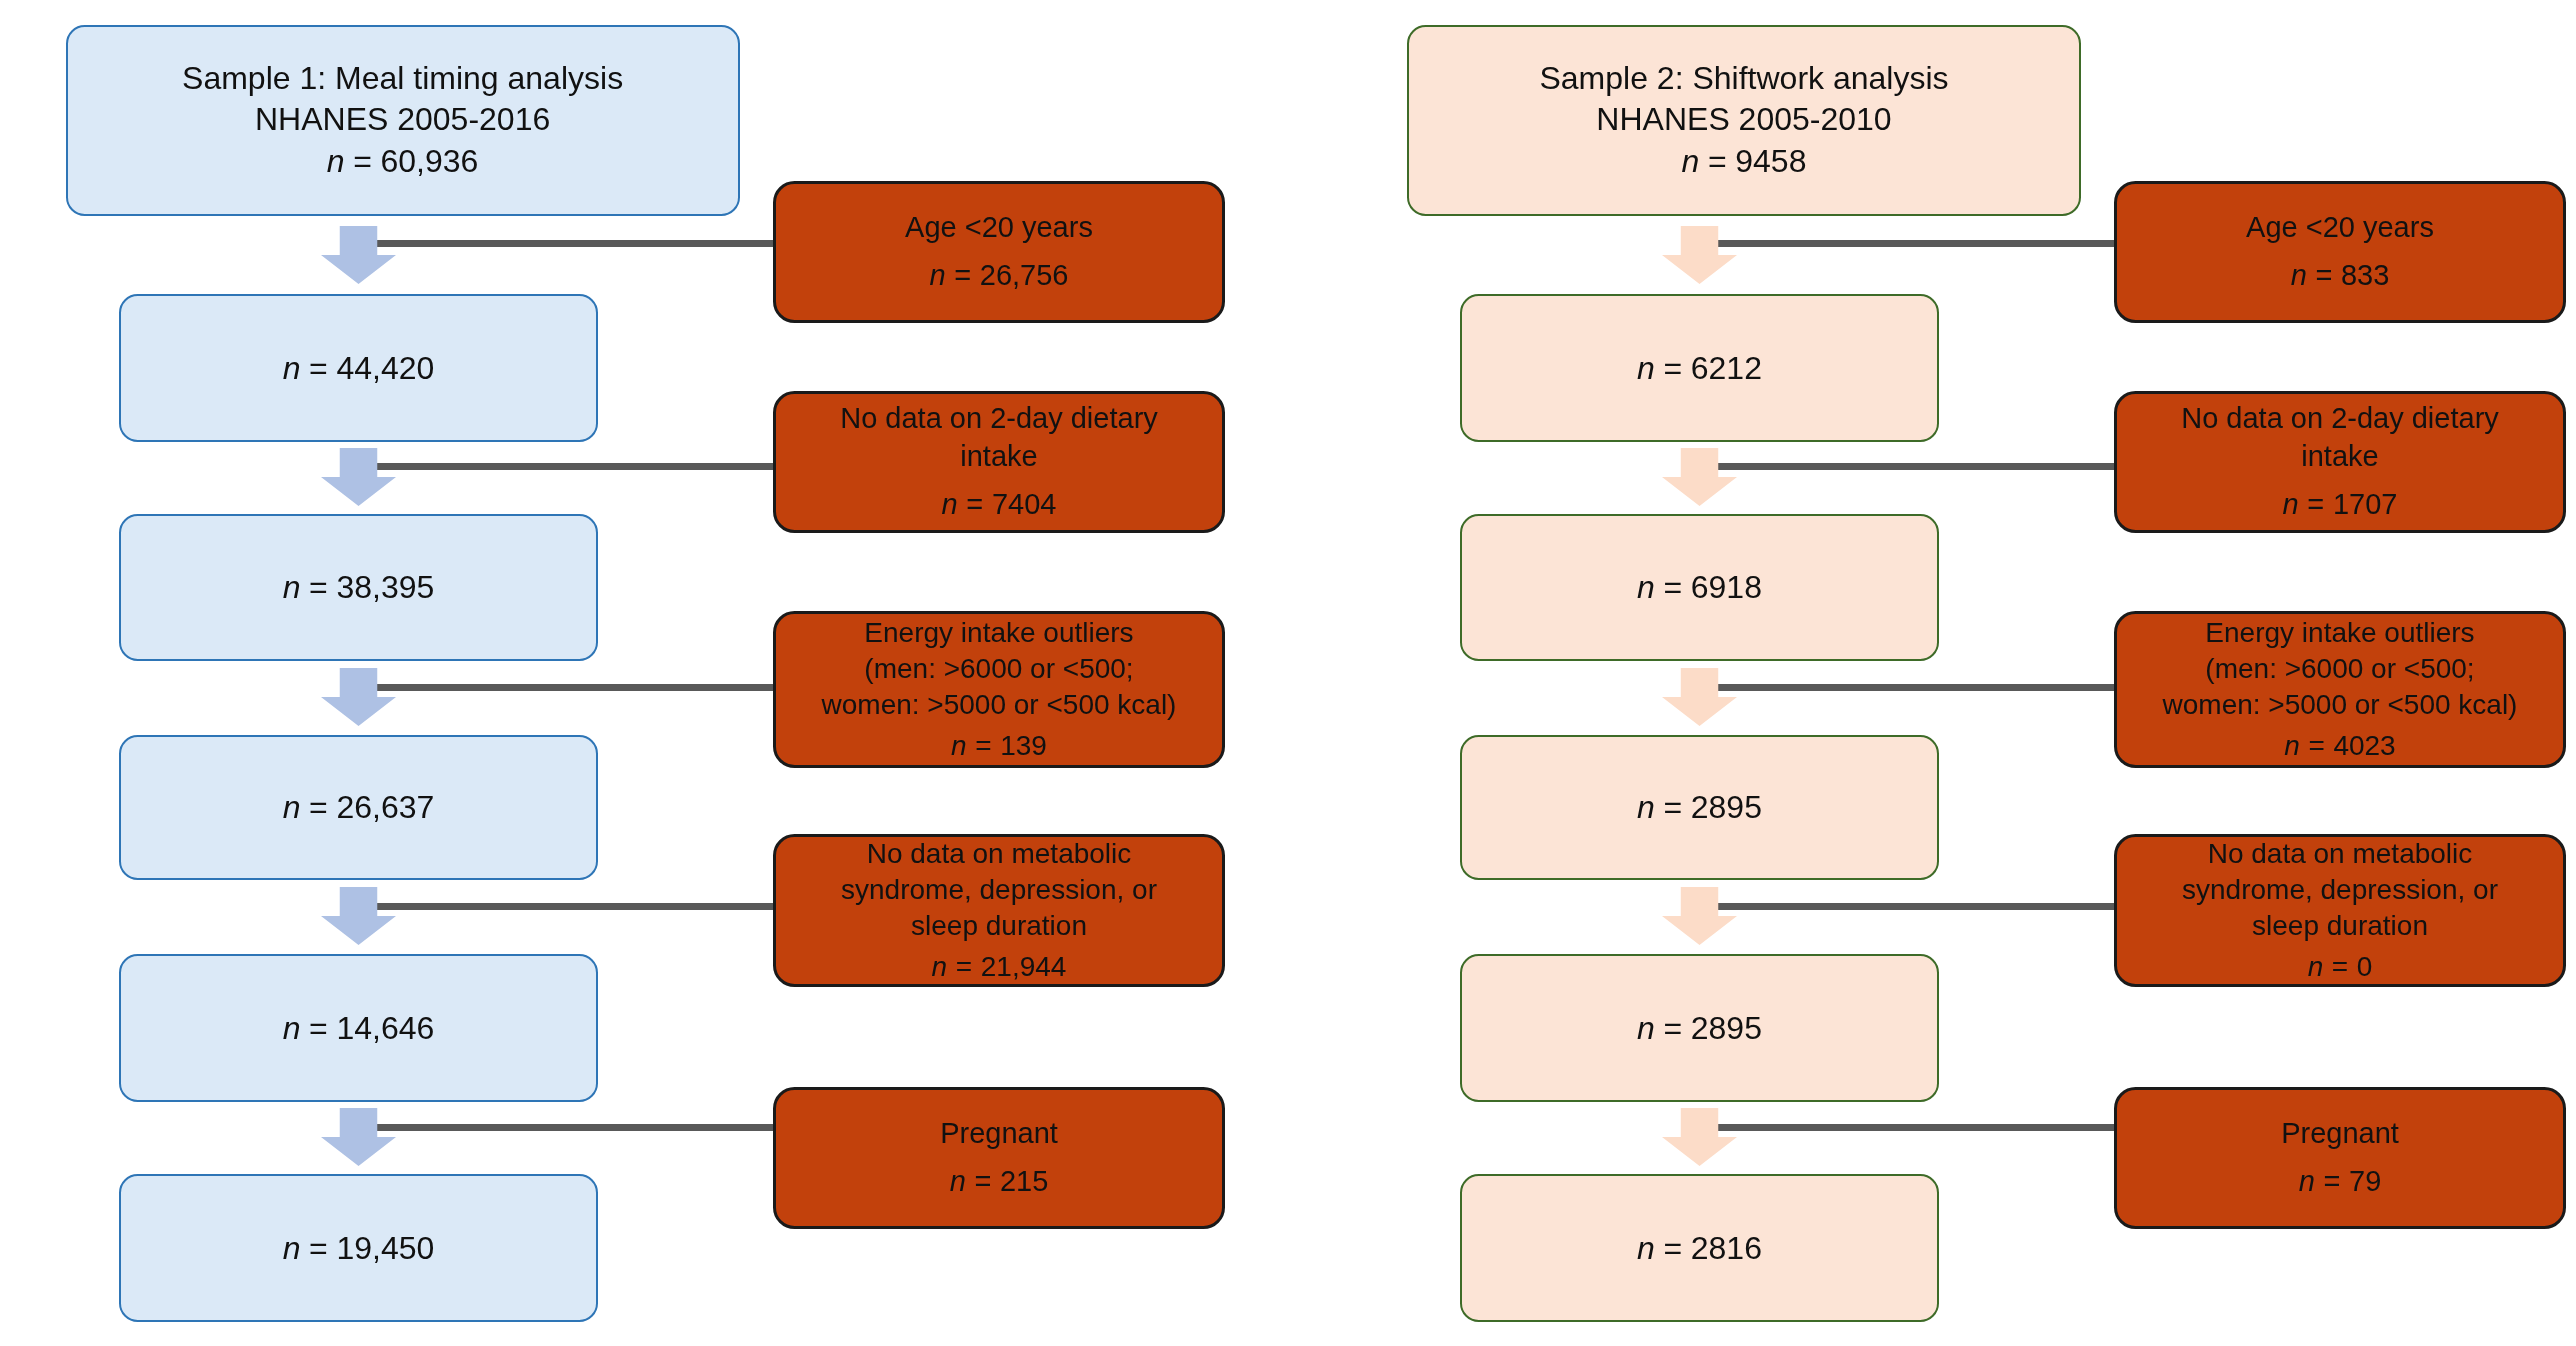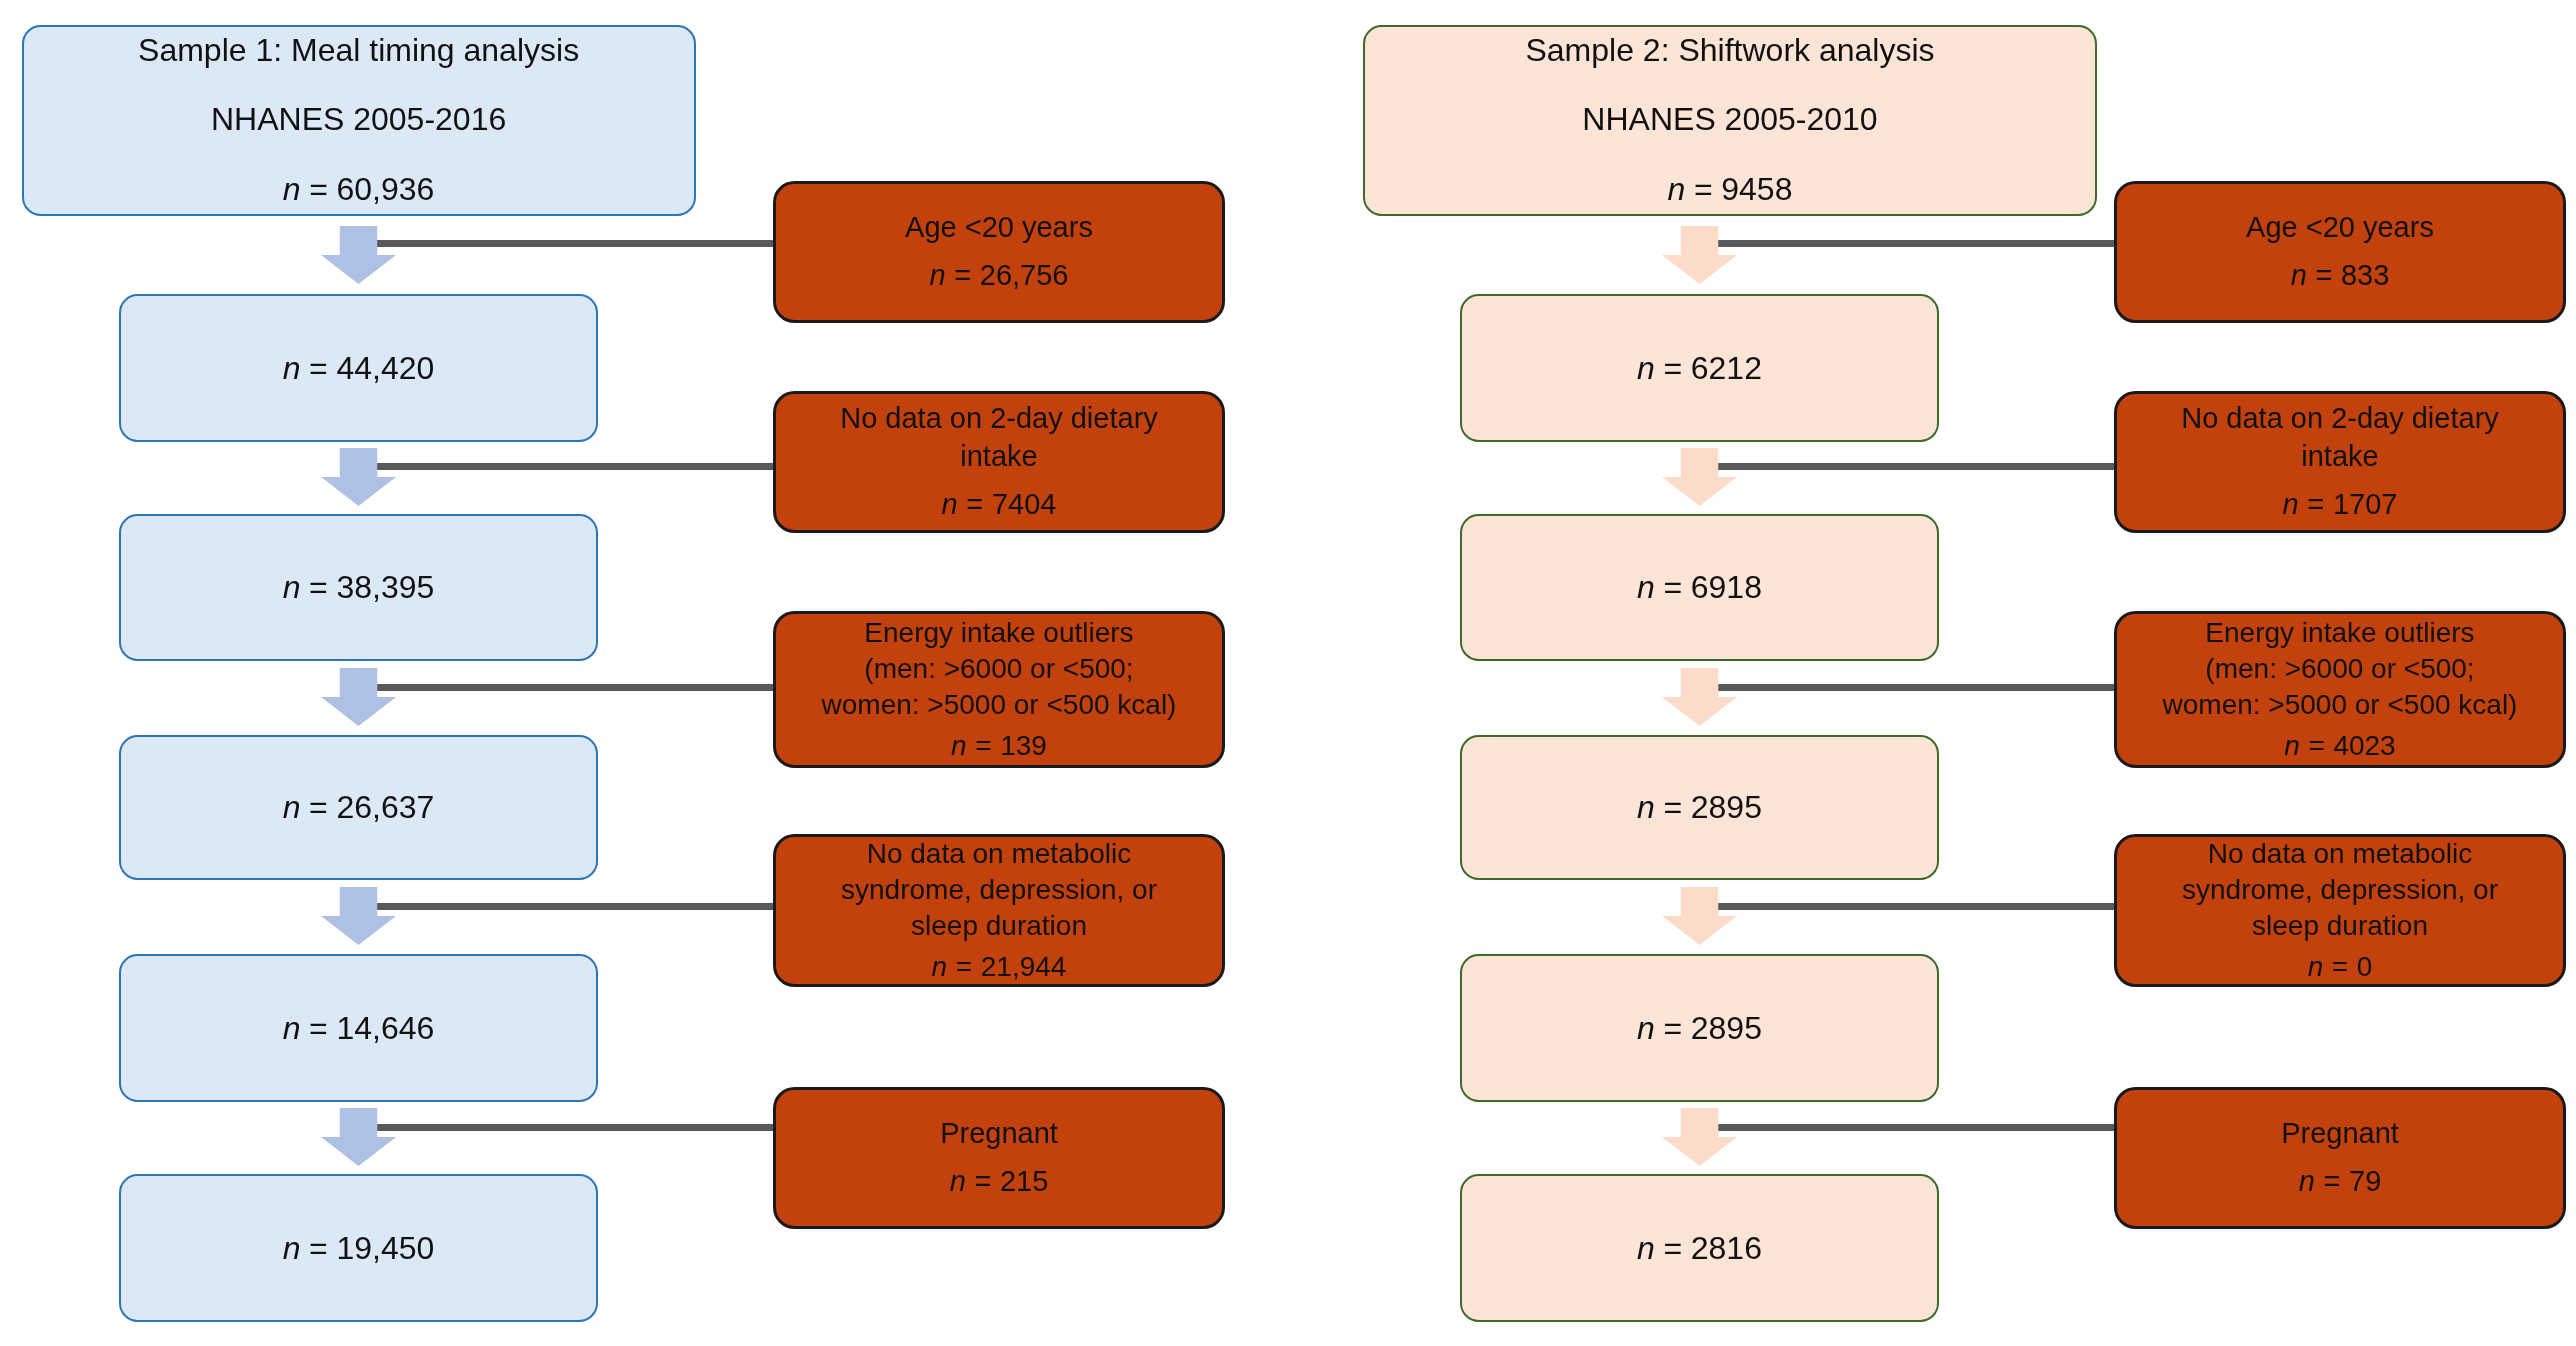--- a/index.html
+++ b/index.html
@@ -17,21 +17,21 @@
     display:flex; flex-direction:column; align-items:center; justify-content:center;
     text-align:center;
   }
   .blue  { background:var(--s1-fill); border:2.9px solid var(--s1-border); border-radius:18.7px; }
   .peach { background:var(--s2-fill); border:2.9px solid var(--s2-border); border-radius:18.7px; }
   .excl  {
     background:#c2410c; border:3.6px solid var(--excl-border); border-radius:21.6px;
     font-size:29px; line-height:1.3; gap:10px;
   }
   .excl.small { font-size:28px; line-height:1.3; gap:4.3px; }
-  .title-box { font-size:32px; line-height:1.3; gap:28px; }
+  .title-box { font-size:32px; line-height:1.3; gap:0;margin-left:44px; }
   .main-text { font-size:32px; }
   .lines div { min-height:0; }
   .lines div:empty { display:none; }
   .nline { display:inline-flex; gap:8.6px; justify-content:center; align-items:baseline; }
   .nline i { font-style:italic; font-family:"Liberation Serif", serif; font-family:"Liberation Sans", sans-serif; }
   .arrow {
     position:absolute; width:75px; height:58px; z-index:2;
     clip-path:polygon(25% 0%, 75% 0%, 75% 50%, 100% 50%, 50% 100%, 0% 50%, 25% 50%);
   }
   .blue-a  { background:var(--s1-arrow); }
@@ -165,21 +165,21 @@
         <i>n</i>
           <span>=</span>
           <span>19,450</span>
       </div>
     </div>
 
   </section>
 
   <section>
 
-    <div class="box peach title-box" style="left:1363px;top:24.5px;width:734px;height:191px;">
+    <div class="box peach title-box" style="left:1363px;top:24.5px;width:674px;height:191px;">
       <div>Sample 2: Shiftwork analysis</div>
       <div>NHANES 2005-2010</div>
       <div class="nline">
         <i>n</i>
           <span>=</span>
           <span>9458</span>
       </div>
     </div>
 
     <div class="arrow peach-a" style="left:1662px;top:226px;"></div>

